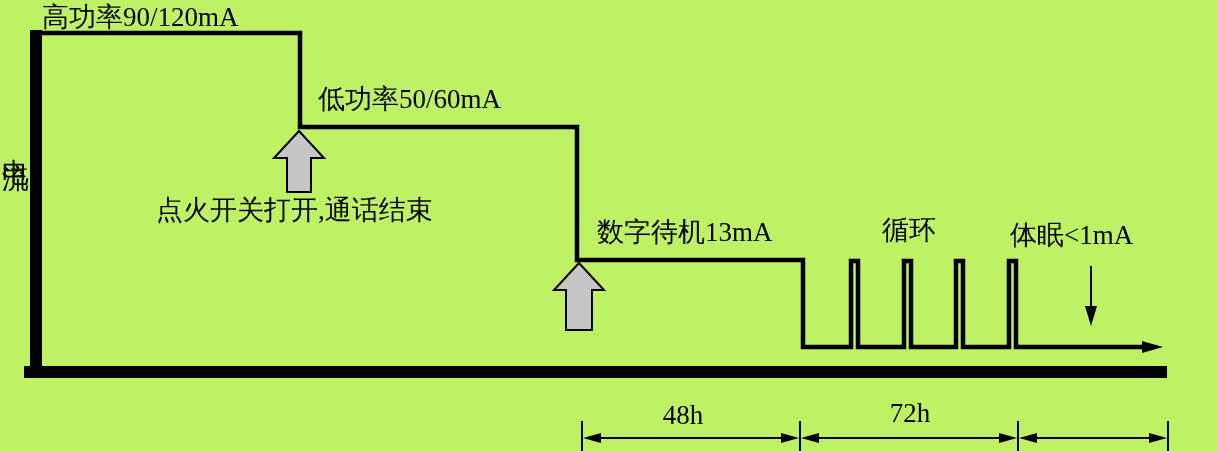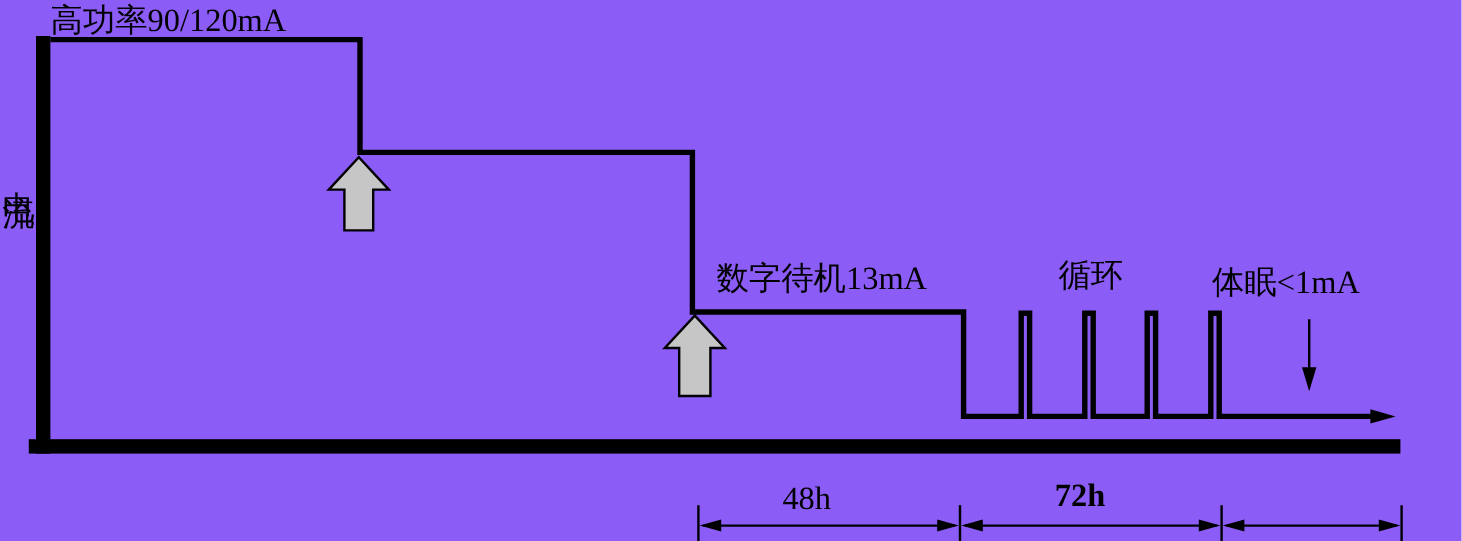--- a/index.html
+++ b/index.html
@@ -5,21 +5,21 @@
   html, body {
     margin: 0;
     padding: 0;
     background: #ffffff;
     font-family: "Liberation Serif", "DejaVu Serif", serif;
   }
   #canvas {
     position: relative;
     width: 1218px;
     height: 451px;
-    background: #8b5cf6;
+    background: #bef264;
     overflow: hidden;
   }
   #geometry {
     position: absolute;
     left: 0; top: 0;
     width: 1218px;
     height: 451px;
   }
   .lbl {
     position: absolute;
@@ -27,33 +27,34 @@
     font-size: 27px;
     line-height: 1.05;
     white-space: nowrap;
   }
   .lbl-vertical {
     writing-mode: vertical-rl;
     text-orientation: upright;
     letter-spacing: 5px;
   }
   .lbl-center {
+    text-align: center;
   }
   
   #lbl-high     { left: 42px;   top: 3px;   }
   #lbl-low      { left: 318px;  top: 85px;  }
   #lbl-standby  { left: 597px;  top: 218px; }
   #lbl-cycle    { left: 882px;  top: 218px; font-family: Liberation Mono, monospace; }
   #lbl-sleep    { left: 1010px; top: 221px; text-align: center; }
   #lbl-current  { left: 1px;    top: 137px; }
   #lbl-event1   { left: 156px;  top: 196px; }
   #lbl-event2   { left: 433px;  top: 330px; }
   #lbl-until    { left: 886px;  top: 383px; }
   #lbl-48h      { left: 652px;  top: 401px; width: 62px; }
-  #lbl-72h      { left: 879px;  top: 399px; width: 62px; font-weight: bold; }
+  #lbl-72h      { left: 879px;  top: 399px; width: 62px; }
 </style>
 </head>
 <body>
 
 <div id="canvas">
 
   <svg id="geometry" viewBox="0 0 1218 451" xmlns="http://www.w3.org/2000/svg">
 
     <rect x="30" y="30" width="12" height="348" fill="#000000"></rect>
 
@@ -100,27 +101,29 @@
       <line x1="1022" y1="438" x2="1164" y2="438" stroke="#000000" stroke-width="2"></line>
       <polygon points="1019,438 1037,433 1037,443" fill="#000000"></polygon>
       <polygon points="1167,438 1149,433 1149,443" fill="#000000"></polygon>
     </g>
   </svg>
 
   <div id="lbl-current" class="lbl lbl-vertical">电流</div>
 
   <div id="lbl-high" class="lbl">高功率90/120mA</div>
 
+  <div id="lbl-low" class="lbl">低功率50/60mA</div>
 
   <div id="lbl-standby" class="lbl">数字待机13mA</div>
 
   <div id="lbl-cycle" class="lbl">循环</div>
 
   <div id="lbl-sleep" class="lbl">体眠&lt;1mA</div>
 
+  <div id="lbl-event1" class="lbl">点火开关打开,通话结束</div>
 
 
 
   <div id="lbl-48h" class="lbl lbl-center">48h</div>
 
   <div id="lbl-72h" class="lbl lbl-center">72h</div>
 
 </div>
 
 </body></html>

